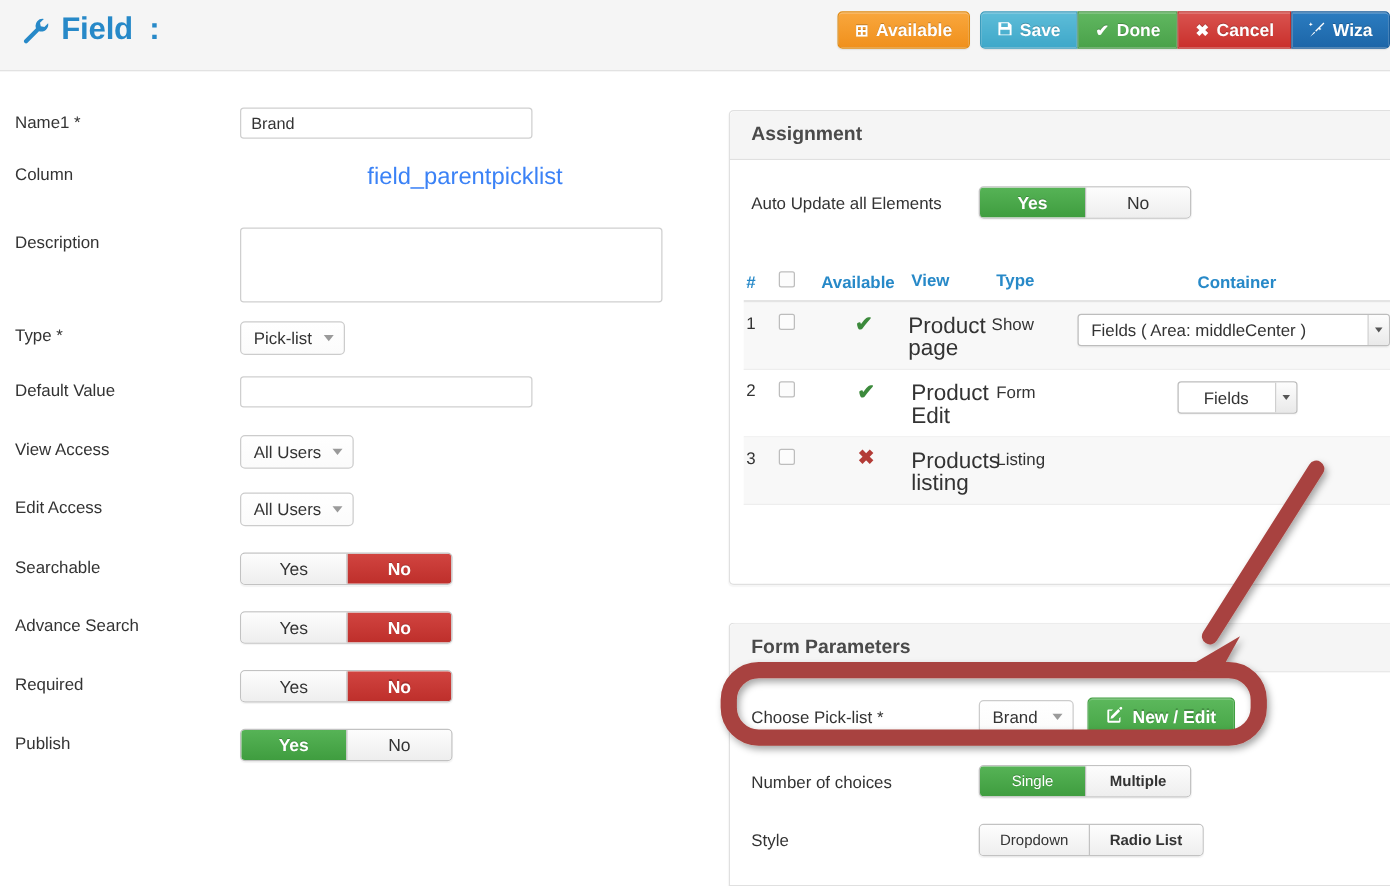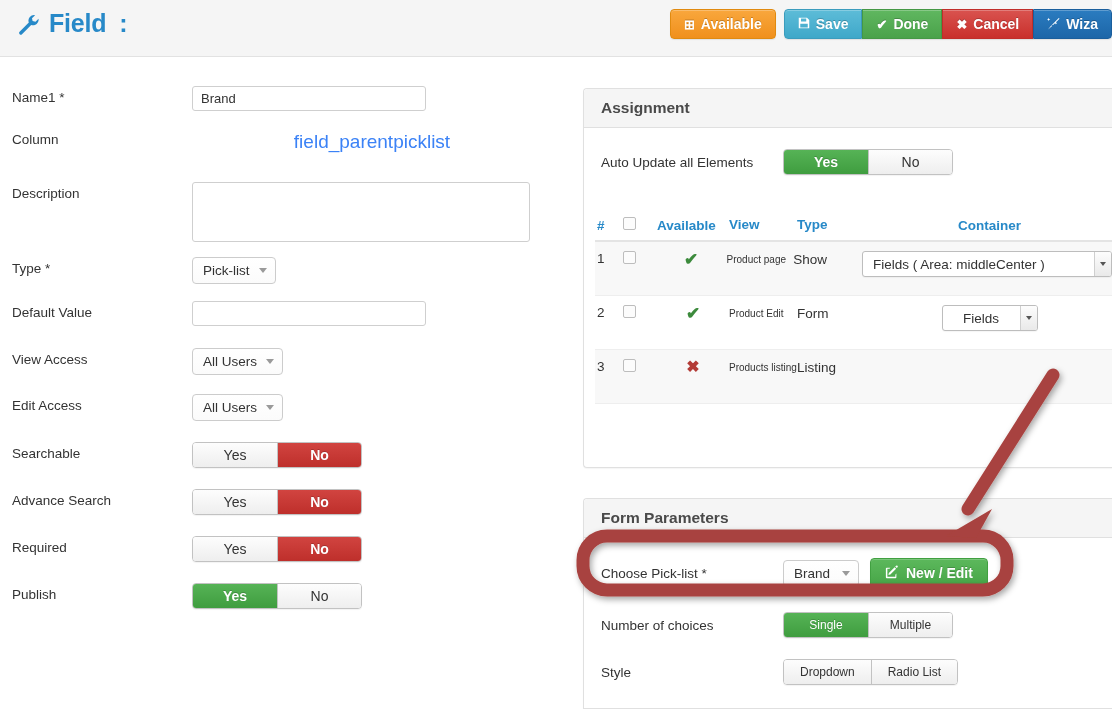--- a/index.html
+++ b/index.html
@@ -99,21 +99,21 @@
   
   .atable{ position:absolute; left:595px; top:210px; width:517px; }
   .athead{ display:flex; align-items:center; height:32px; border-bottom:2px solid #e4e4e4;}
   .athead div{ font-size:13.5px; font-weight:bold; color:#2789c8; }
   .atrow{ display:flex; align-items:flex-start; padding-top:9px; padding-bottom:9px;
           border-bottom:1px solid #eeeeee; }
   .atrow.odd{ background:#f8f8f8; }
   .c-num{ width:28px; font-size:13.5px; color:#333; padding-left:2px;}
   .c-chk{ width:34px; }
   .c-av{ width:72px; text-align:center;}
-  .c-view{ width:68px; font-size:10px; color:#333; line-height:18px;}
+  .c-view{ width:68px; font-size:18px; color:#333; line-height:18px;}
   .c-type{ width:70px; font-size:13.5px; color:#333; line-height:18px;}
   .c-cont{ flex:1; }
   .chk{ width:13px;height:13px;border:1px solid #bdbdbd;border-radius:2px;background:#fcfcfc;
         display:inline-block; cursor:pointer;}
   .tick{ color:#3c8a3c; font-size:17px; font-weight:bold; line-height:1;}
   .cross{ color:#b33b36; font-size:16px; font-weight:bold; line-height:1;}
 
   .nselect{
     display:inline-flex; align-items:stretch; height:26px;
     border:1px solid #bdbdbd; border-radius:3px; background:#fff;
@@ -128,21 +128,21 @@
   }
   .arrow i{ display:block; width:0;height:0;
             border-left:3.5px solid transparent;border-right:3.5px solid transparent;
             border-top:4px solid #555; }
 
   
   .bgroup{ display:inline-flex; height:26px; border-radius:4px; overflow:hidden;
            border:1px solid #c2c2c2; box-shadow:0 1px 1px rgba(0,0,0,.05);}
   .bgroup > div{ display:flex; align-items:center; justify-content:center;
                  font-size:12px; cursor:pointer; padding:0 16px; }
-  .bgroup > div + div{ border-left:1px solid #c2c2c2; }
+  .bgroup > div + div{ border-left:1px solid #c2c2c2;font-weight:bold; }
   .b-off{ background:linear-gradient(#fdfdfd,#eeeeee); color:#333; }
   .b-green{ background:linear-gradient(#56b356,#3f9d3f); color:#fff;
             text-shadow:0 -1px 0 rgba(0,0,0,.2); }
 
   .greenbtn{
     display:inline-flex; align-items:center; gap:7px; height:30px; padding:0 14px;
     background:linear-gradient(#5cb85c,#46a546); border:1px solid #41a041;
     border-radius:4px; color:#fff; font-size:14px; font-weight:bold;
     text-shadow:0 -1px 0 rgba(0,0,0,.2); cursor:pointer;
     box-shadow:inset 0 1px 0 rgba(255,255,255,.2), 0 1px 1px rgba(0,0,0,.08);

